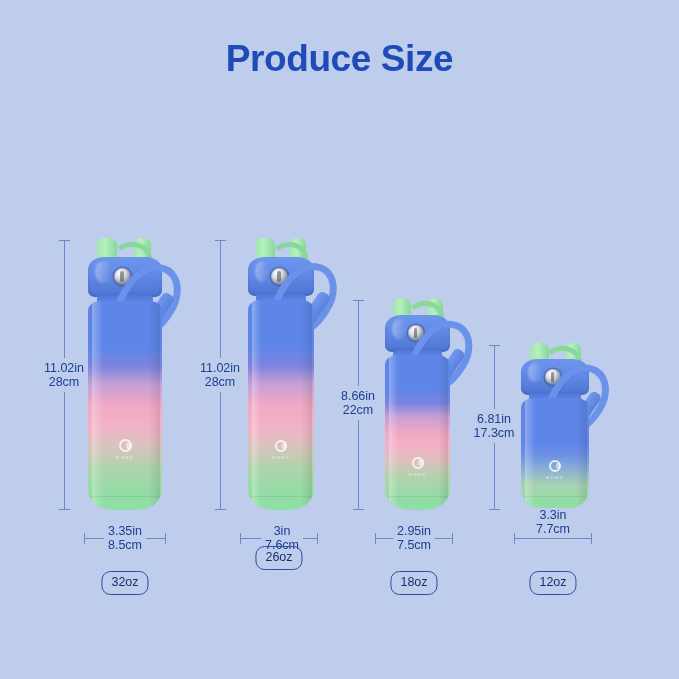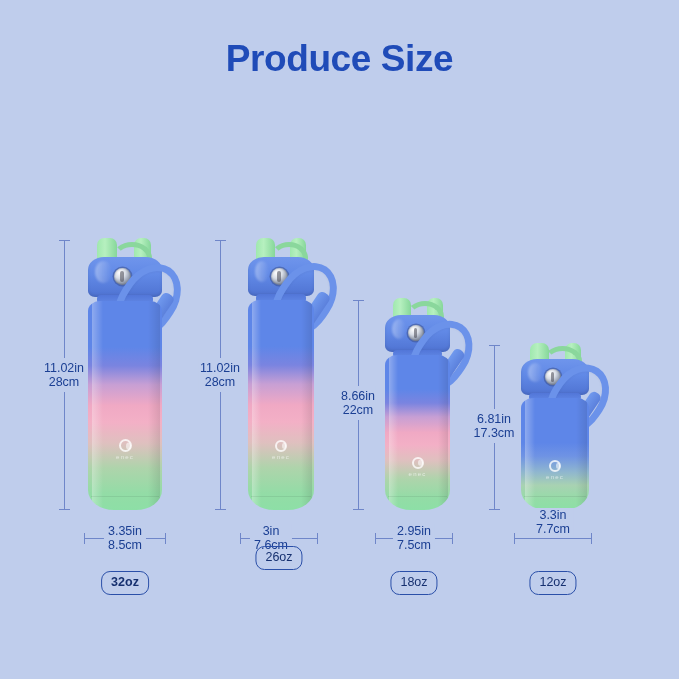--- a/index.html
+++ b/index.html
@@ -293,21 +293,21 @@
   </div>
 
   <div class="hdim" style="left:84px; top:538px; width:82px;">
     <div class="cap-l"></div>
     <div class="cap-r"></div>
   </div>
   <div class="hlabel" style="left:125px; top:538px;">
     <div>3.35in</div>
     <div>8.5cm</div>
   </div>
-  <div class="pill" style="left:125px; top:571px;font-weight:bold;">32oz</div>
+  <div class="pill" style="left:125px; top:571px;">32oz</div>
 
   <div class="bottle" style="left:248px; width:66px; height:275px;">
     <div class="spout" style="left:8px; top:3px; width:19px; height:26px;"></div>
     <div class="straw" style="left:42px; top:3px; width:16px; height:26px;"></div>
     <div class="strawCurve" style="left:22px; top:7px; width:28px; height:22px;"></div>
     <div class="cap" style="top:22px; height:39px;">
       <div class="caphi"></div>
       <div class="btn" style="left:23px; top:11px; width:17px; height:17px;"></div>
     </div>
     <div class="neck" style="top:59px; height:9px;"></div>
@@ -330,21 +330,21 @@
     <div class="cap-b"></div>
   </div>
   <div class="vlabel" style="left:220px; top:375px;">
     <div>11.02in</div>
     <div>28cm</div>
   </div>
   <div class="hdim" style="left:240px; top:538px; width:78px;">
     <div class="cap-l"></div>
     <div class="cap-r"></div>
   </div>
-  <div class="hlabel" style="left:271px; top:538px;">
+  <div class="hlabel" style="left:282px; top:538px;">
     <div>3in</div>
     <div>7.6cm</div>
   </div>
   <div class="pill" style="left:279px; top:546px;text-align:right;">26oz</div>
 
   <div class="bottle" style="left:385px; width:65px; height:215px;">
     <div class="spout" style="left:8px; top:3px; width:18px; height:24px;"></div>
     <div class="straw" style="left:42px; top:3px; width:16px; height:24px;"></div>
     <div class="strawCurve" style="left:21px; top:6px; width:28px; height:21px;"></div>
     <div class="cap" style="top:20px; height:37px;">

